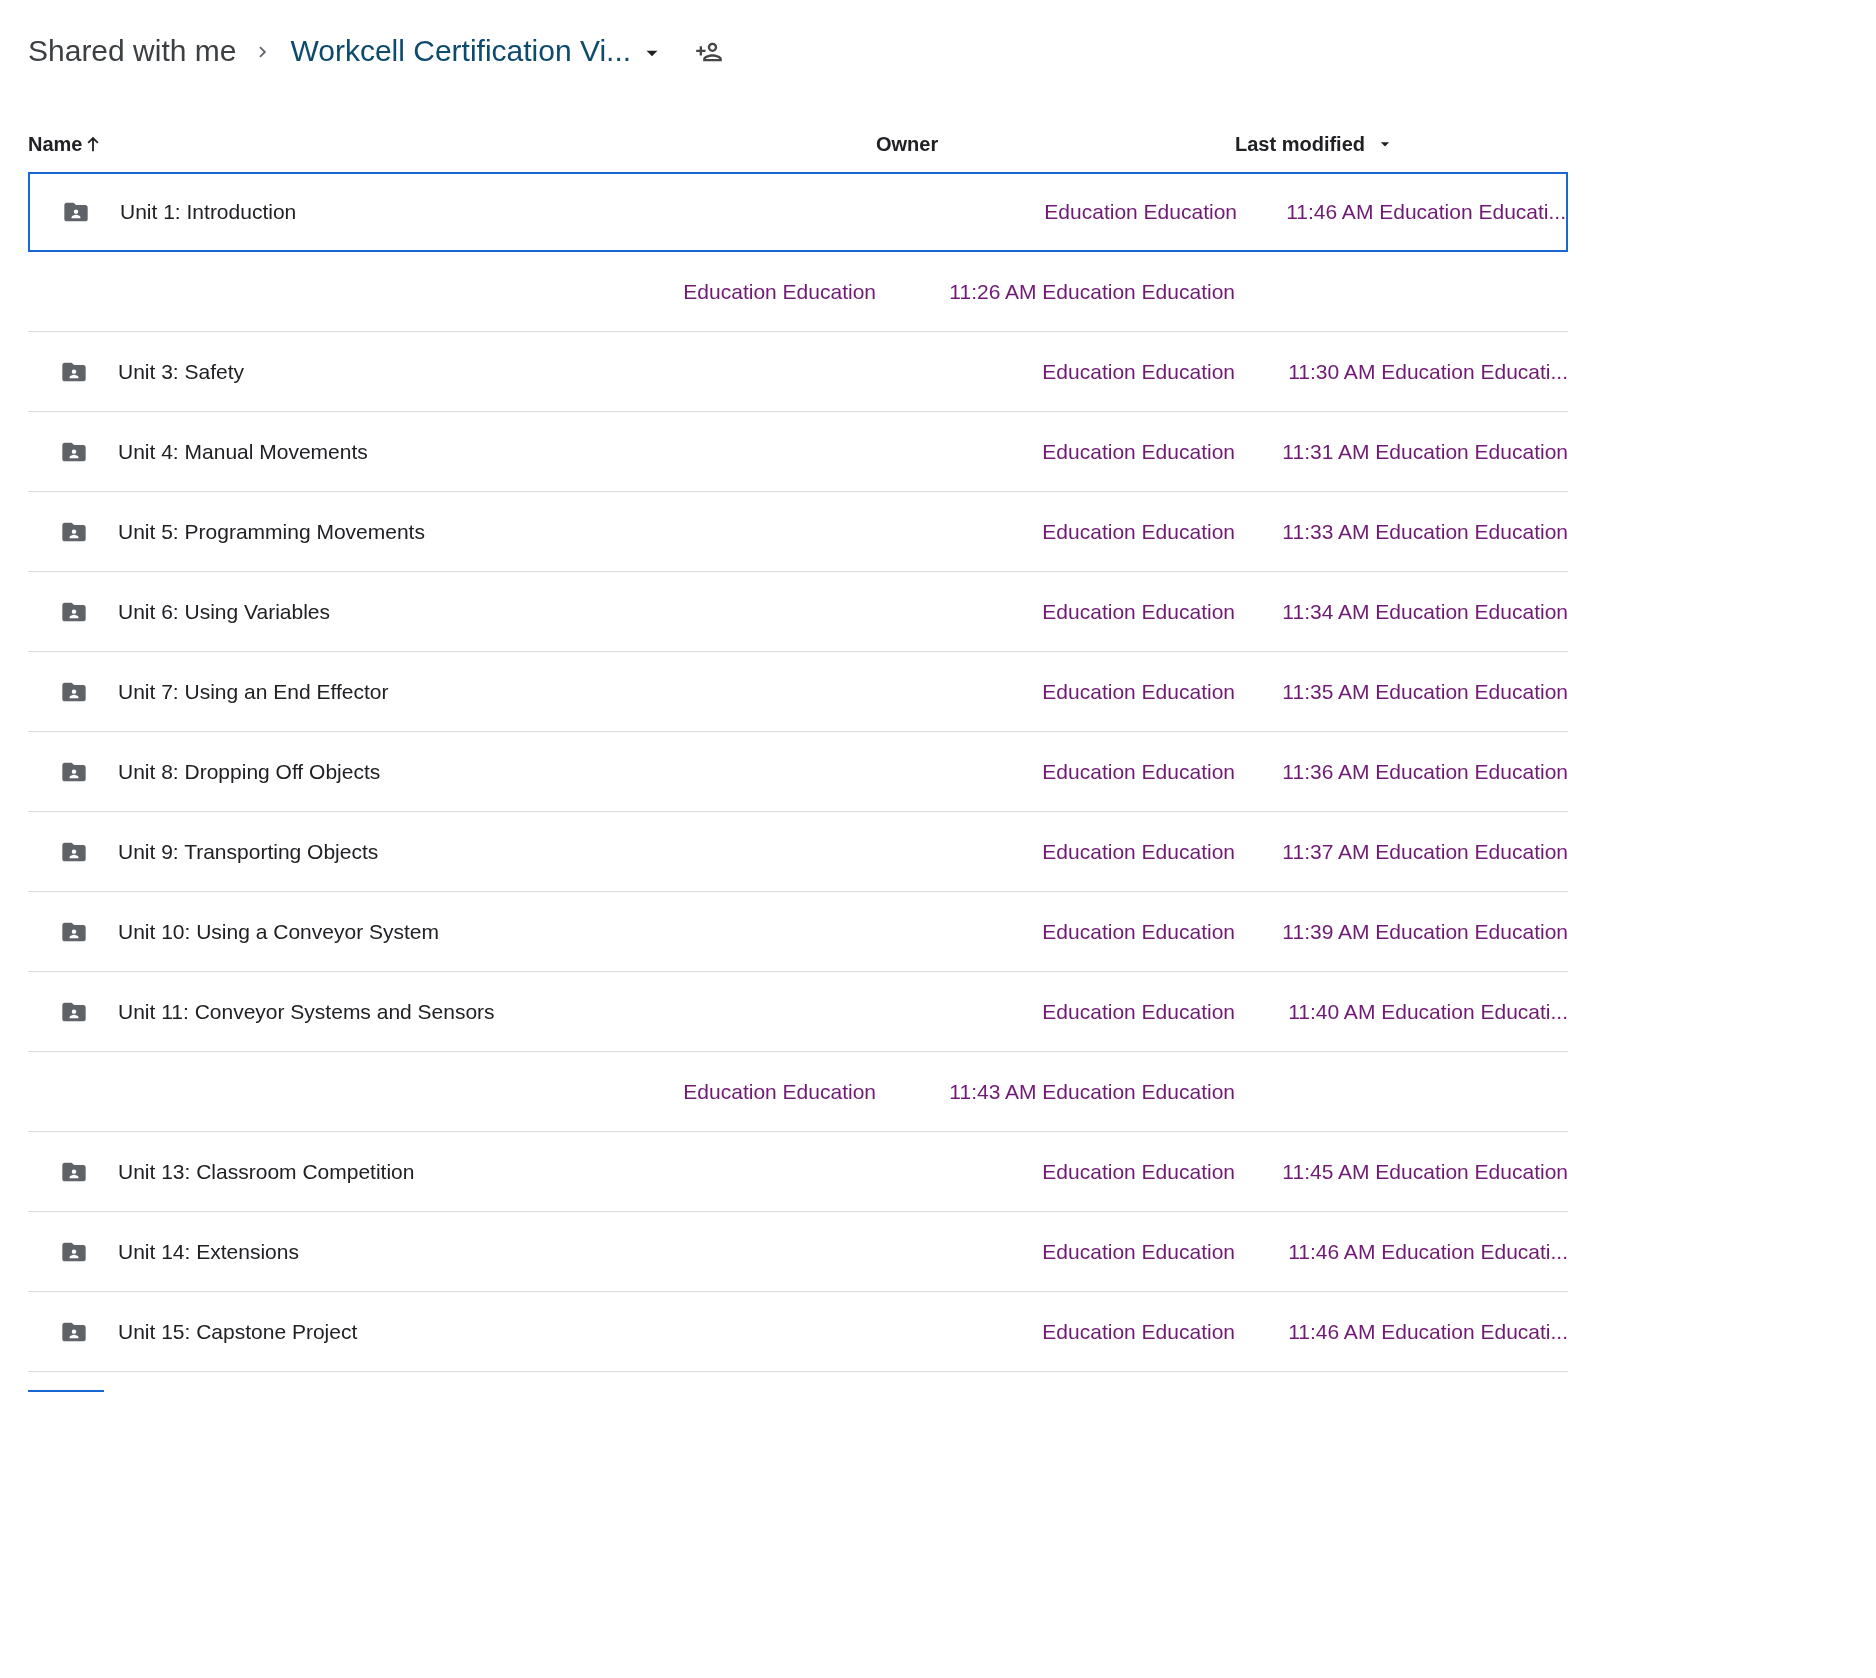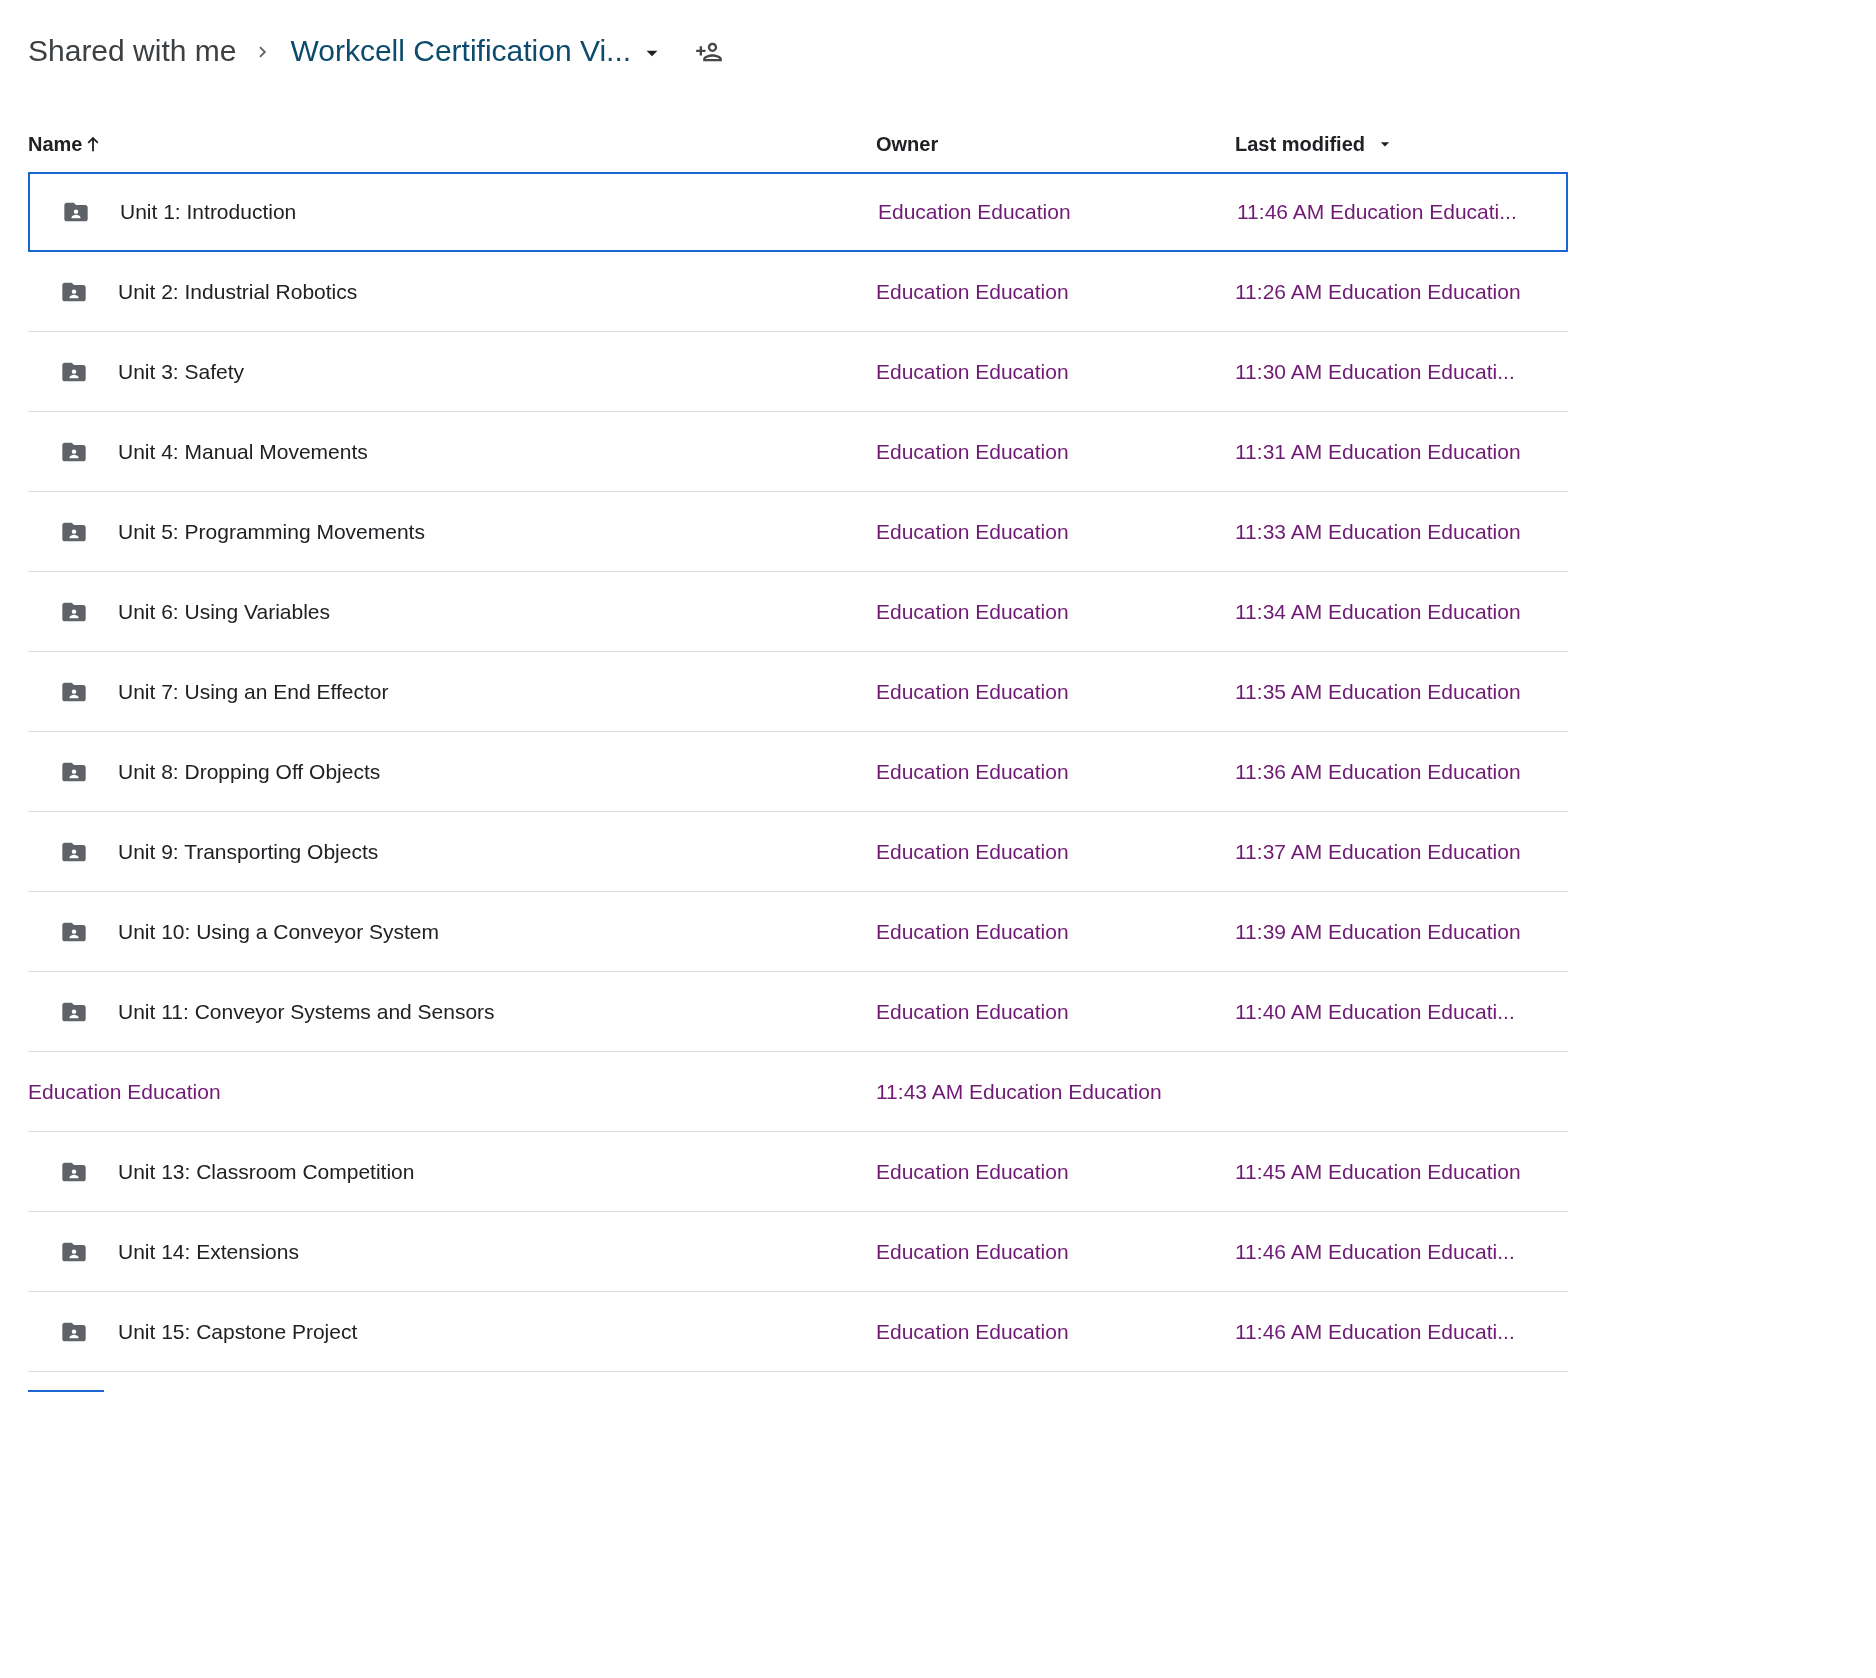--- a/index.html
+++ b/index.html
@@ -69,21 +69,21 @@
   }
   .col-mod-wrap {
     display: flex;
     align-items: center;
     gap: 10px;
     cursor: pointer;
   }
   .sort-up-icon { display: flex; align-items: center; cursor: pointer; }
   .sort-tri-icon { display: flex; align-items: center; }
 
-  .rows { width: 100%; }
+  .rows { width: 100%; text-align: right; }
   .row {
     display: grid;
     grid-template-columns: 848px 359px 1fr;
     align-items: center;
     height: 80px;
     border-bottom: 1px solid #dadce0;
     font-size: 21px;
     cursor: pointer;
     background: #ffffff;
   }
@@ -182,30 +182,20 @@
           <path fill="#ffffff" d="M8.2 17.3v-.5c0-1.55 2.55-2.35 3.8-2.35s3.8.8 3.8 2.35v.5z"></path>
         </svg>
       </span>
       <span class="fname">Unit 1: Introduction</span>
     </div>
     <div class="cell-owner">Education Education</div>
     <div class="cell-modified">11:46 AM Education Educati...</div>
   </div>
 
   <div class="row">
-    <div class="cell-name">
-      <span class="folder-icon">
-        <svg width="28" height="28" viewBox="0 0 24 24">
-          <path fill="#5f6368" d="M10 4H4c-1.1 0-1.99.9-1.99 2L2 18c0 1.1.9 2 2 2h16c1.1 0 2-.9 2-2V8c0-1.1-.9-2-2-2h-8l-2-2z"></path>
-          <circle cx="12" cy="11.7" r="1.9" fill="#ffffff"></circle>
-          <path fill="#ffffff" d="M8.2 17.3v-.5c0-1.55 2.55-2.35 3.8-2.35s3.8.8 3.8 2.35v.5z"></path>
-        </svg>
-      </span>
-      <span class="fname">Unit 2: Industrial Robotics</span>
-    </div>
     <div class="cell-owner">Education Education</div>
     <div class="cell-modified">11:26 AM Education Education</div>
   </div>
 
   <div class="row">
     <div class="cell-name">
       <span class="folder-icon">
         <svg width="28" height="28" viewBox="0 0 24 24">
           <path fill="#5f6368" d="M10 4H4c-1.1 0-1.99.9-1.99 2L2 18c0 1.1.9 2 2 2h16c1.1 0 2-.9 2-2V8c0-1.1-.9-2-2-2h-8l-2-2z"></path>
           <circle cx="12" cy="11.7" r="1.9" fill="#ffffff"></circle>

